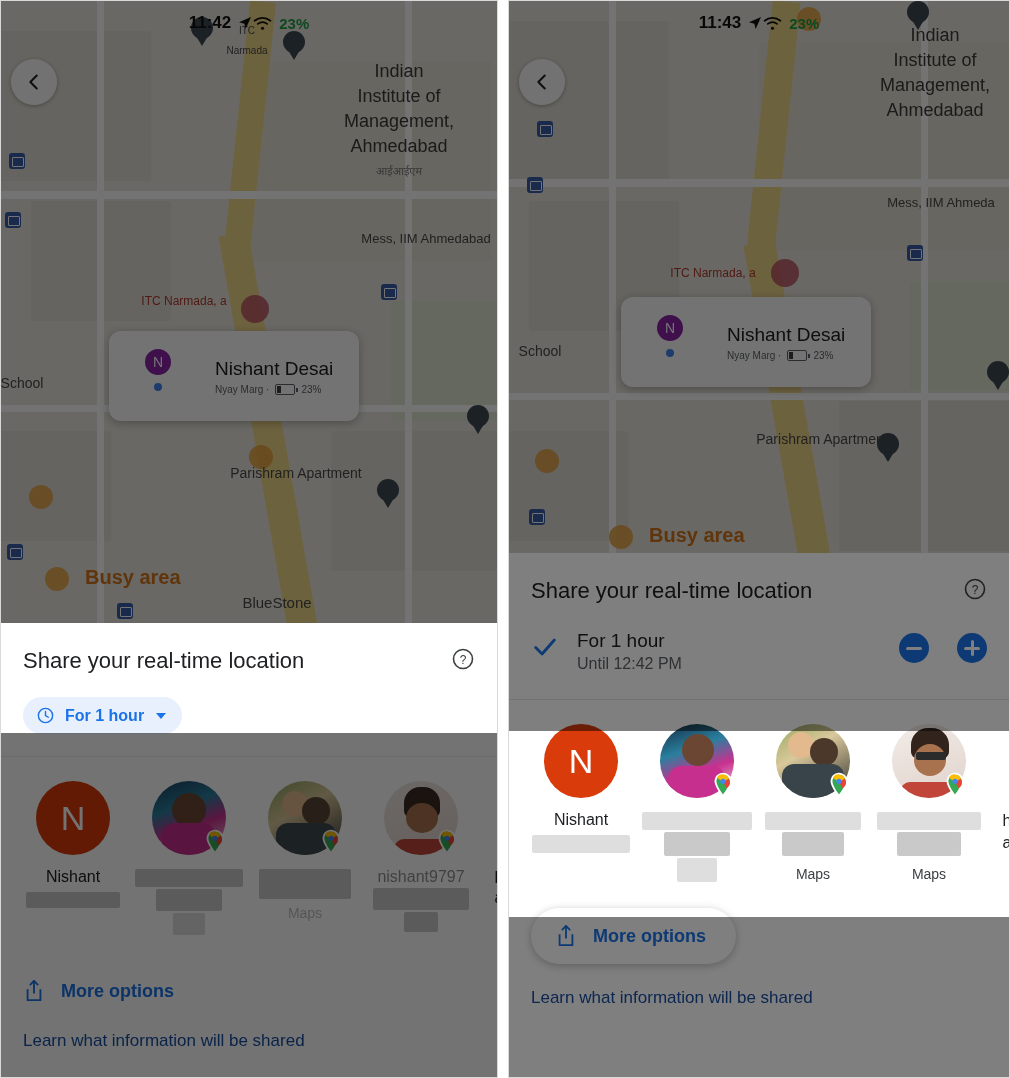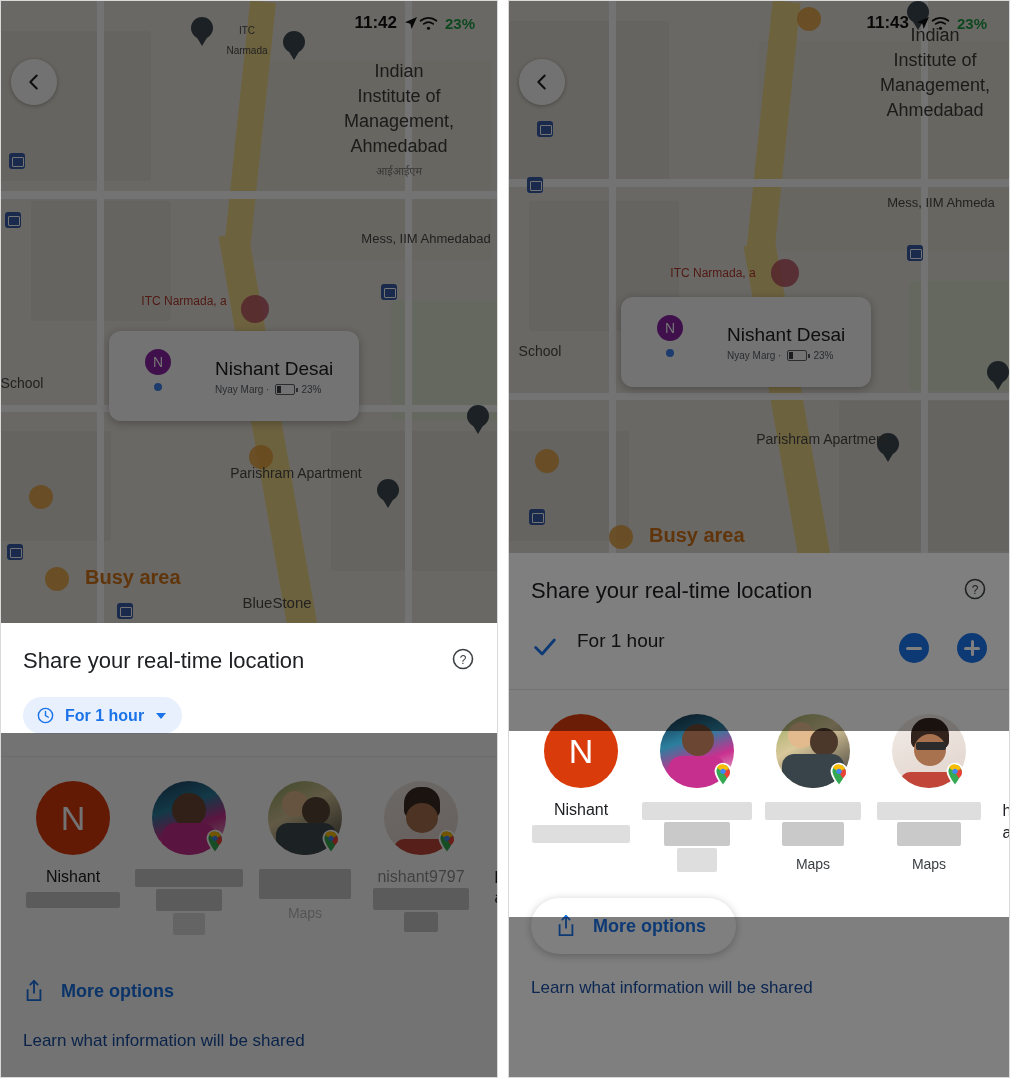--- a/index.html
+++ b/index.html
@@ -54,21 +54,21 @@
     border: 1.5px solid #fff; border-radius: 1px;
   }
   .food-pin { position: absolute; width: 24px; height: 24px; border-radius: 50%;
     background: #e8a33d; opacity: .85; }
   .hotel-pin { position: absolute; width: 28px; height: 28px; border-radius: 50%;
     background: #b8485c; opacity: .8; }
 
   
   .statusbar {
     position: absolute; left: 0; right: 0; top: 0; height: 44px; z-index: 12;
-    display: flex; align-items: center; justify-content: flex-end;
+    display: flex; align-items: center; justify-content: center;
     padding: 0 22px; pointer-events: none;
   }
   .sb-left { display: flex; align-items: center; gap: 6px; font-size: 17px; font-weight: 700; color: #111; }
   .sb-right { display: flex; align-items: center; gap: 7px; }
   .batt { font-size: 15px; font-weight: 700; color: #21a04a; }
 
   
   .back-btn {
     position: absolute; left: 10px; top: 58px; width: 46px; height: 46px; border-radius: 50%;
     background: rgba(255,255,255,.92); display: flex; align-items: center; justify-content: center;
@@ -477,20 +477,21 @@
         </div>
       </div>
 
       <div class="dur-list">
         <div class="dur-row">
           <svg class="check-icon" viewBox="0 0 24 24">
             <path d="M4 12.5 L9.5 18 L20 6" fill="none" stroke="#1a73e8" stroke-width="2.4" stroke-linecap="round" stroke-linejoin="round"></path>
           </svg>
           <div class="dur-texts">
             <div class="dur-main">For 1 hour</div>
+            <div class="dur-sub">Until 12:42 PM</div>
           </div>
           <div class="step-btns">
             <div class="step-btn"></div>
             <div class="step-btn plus"></div>
           </div>
         </div>
       </div>
 
       <div class="share-strip" style="margin-top:10px;position:relative;z-index:40;border-top:1px solid #e4e4e4;">
         <div class="targets">

